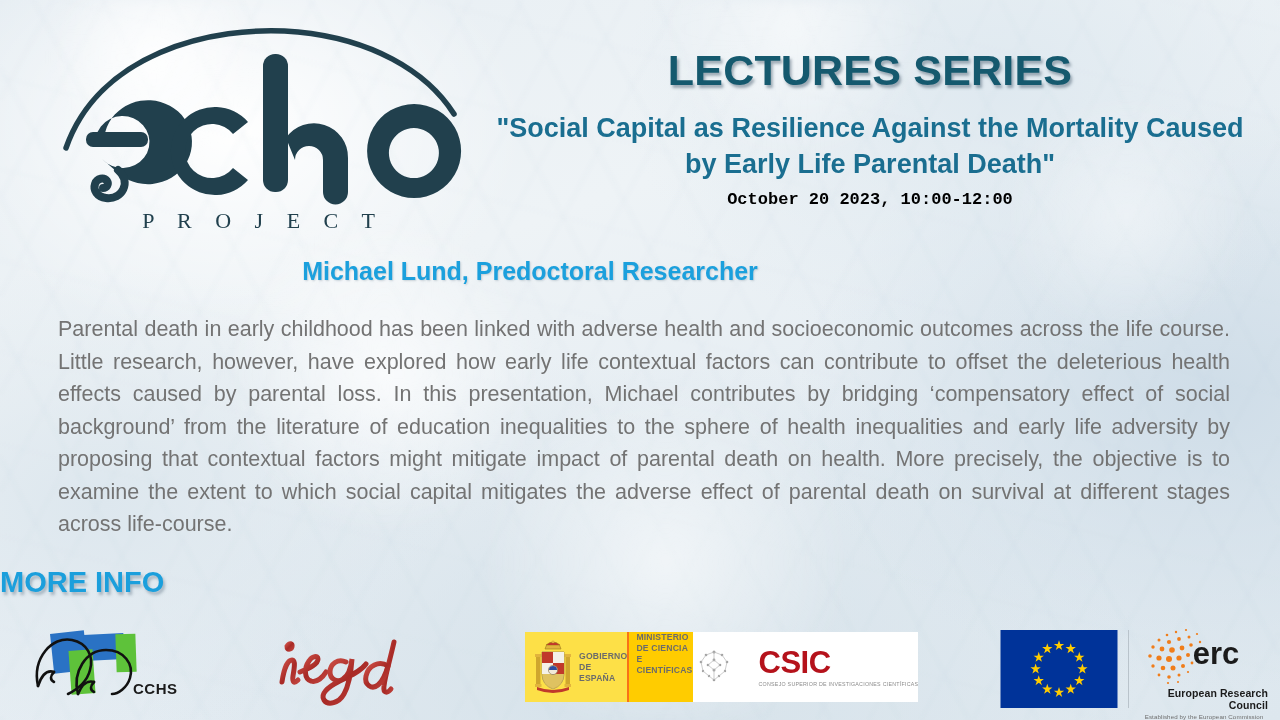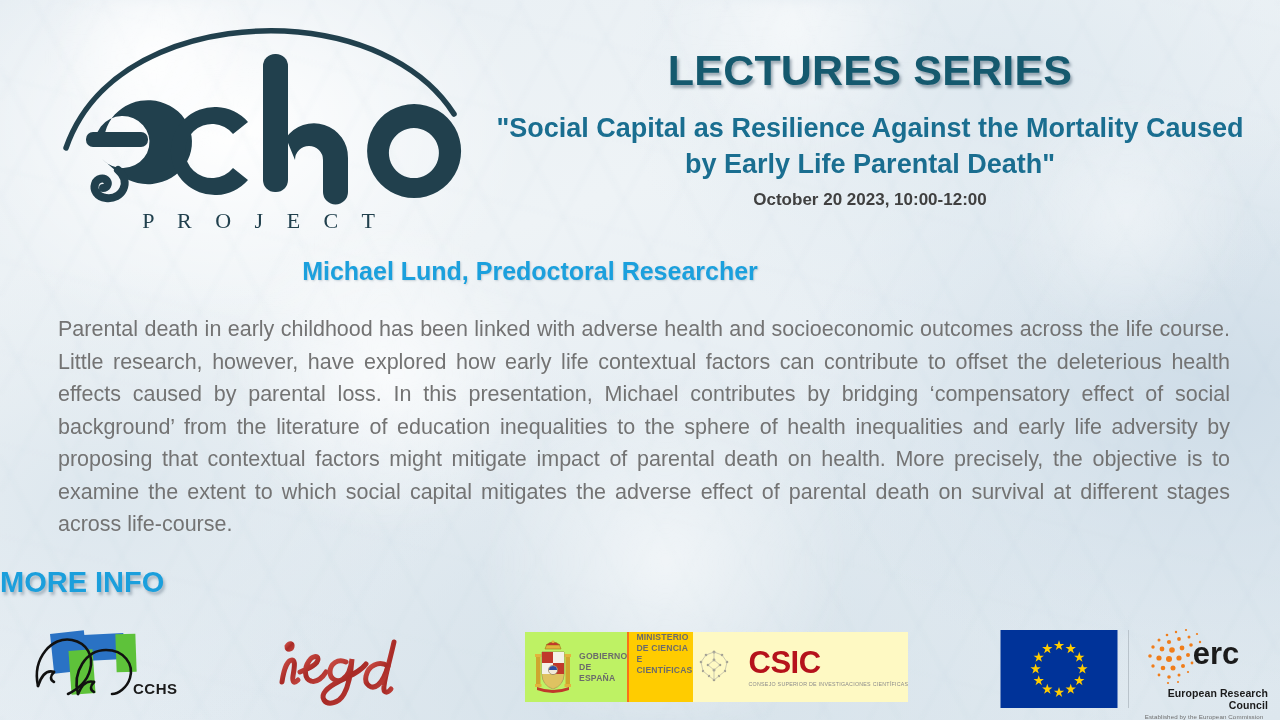--- a/index.html
+++ b/index.html
@@ -88,24 +88,24 @@
   .lecture-title {
     font-family: "Liberation Sans", sans-serif;
     font-weight: bold;
     font-size: 27px;
     color: #1a6e90;
     line-height: 1.32;
     margin: 18px 0 0 0;
     padding: 0 12px;
   }
   .lecture-date {
-    font-family: Liberation Sans, sans-serif;
+    font-family: Liberation Mono, monospace;
     font-weight: bold;
     font-size: 17px;
-    color: #404040;
+    color: #000000;
     margin: 8px 0 0 0;
   }
 
   
   #speaker-line {
     left: 0;
     top: 257px;
     width: 1060px;
     text-align: center;
   }
@@ -182,21 +182,21 @@
   
   #logo-gob-csic {
     left: 525px;
     top: 18px;
     width: 378px;
     height: 70px;
     display: flex;
     box-shadow: 0 0 0 0 transparent;
   }
   .gob-panel {
-    background: #bef264;
+    background: #fde047;
     width: 128px;
     display: flex;
     align-items: center;
     gap: 6px;
     padding-left: 8px;
     box-sizing: border-box;
   }
   .gob-shield { width: 40px; height: 54px; flex: 0 0 auto; }
   .gob-shield svg { display:block; width:100%; height:100%; }
   .gob-words {
@@ -217,26 +217,26 @@
   }
   .min-words {
     font-family: "Liberation Sans", sans-serif;
     font-weight: bold;
     font-size: 8.6px;
     line-height: 11px;
     color: #6b6b6b;
     letter-spacing: 0.2px;
   }
   .csic-panel {
-    background: #fef9c3;
+    background: #ffffff;
     flex: 1 1 auto;
     display: flex;
     align-items: center;
     justify-content: center;
-    gap: 14px;
+    gap: 24px;
     box-sizing: border-box;
   }
   .csic-mark { width: 42px; height: 42px; flex: 0 0 auto; opacity: 0.72; }
   .csic-mark svg { display:block; width:100%; height:100%; }
   .csic-text { display: flex; flex-direction: column; align-items: flex-start; }
   .csic-big {
     font-family: "Liberation Sans", sans-serif;
     font-weight: bold;
     font-size: 31px;
     line-height: 30px;

